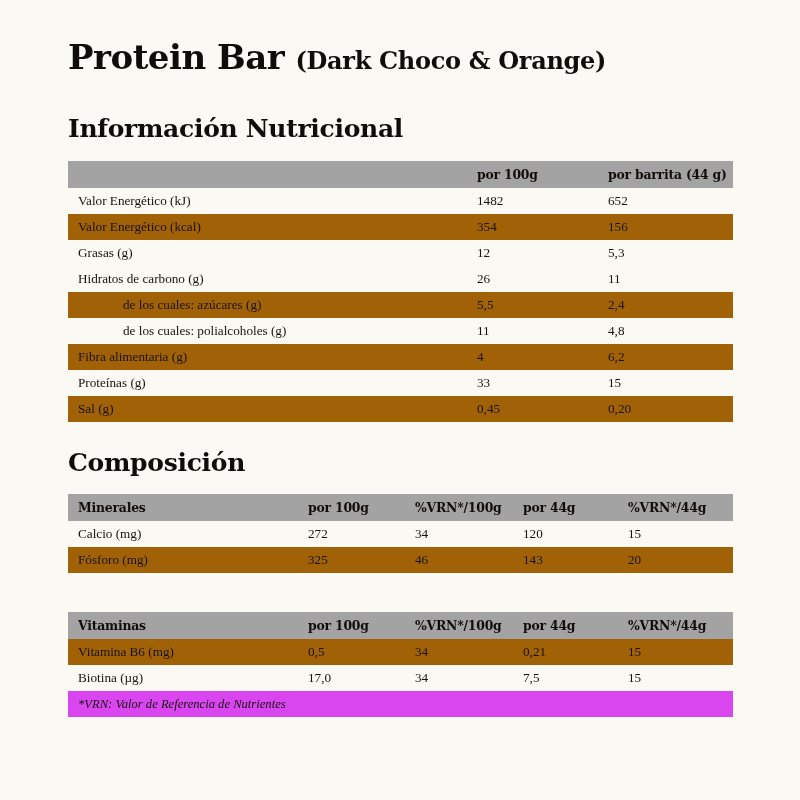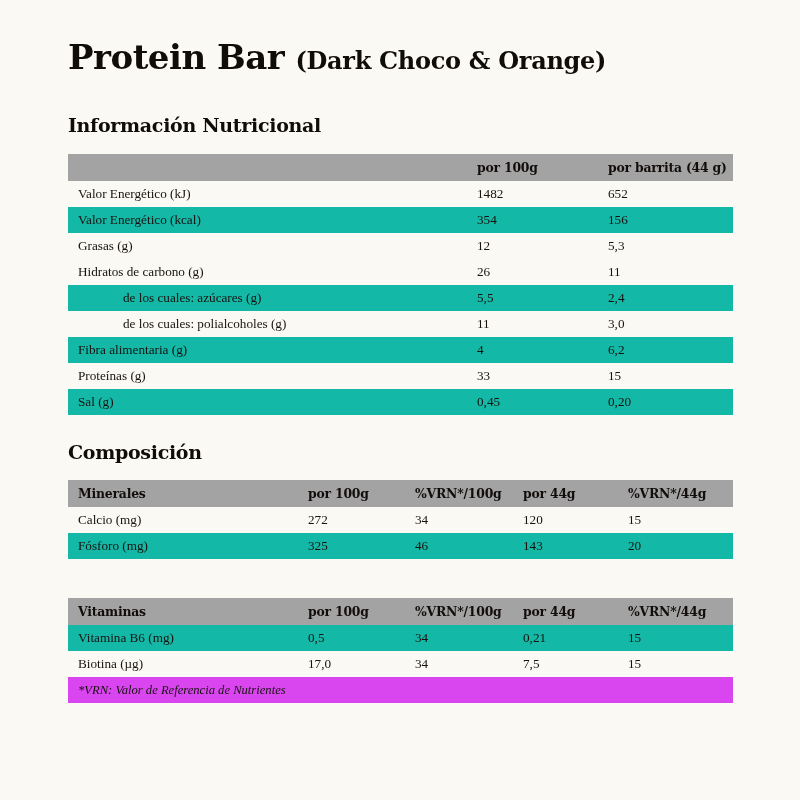--- a/index.html
+++ b/index.html
@@ -35,21 +35,21 @@
     white-space: nowrap;
   }
   .product-title .variant {
     font-size: 24px;
     letter-spacing: -0.3px;
   }
   .section-heading {
     margin: 0;
     font-family: "DejaVu Serif", "Liberation Serif", serif;
     font-weight: bold;
-    font-size: 19px;
+    font-size: 25px;
     letter-spacing: -0.3px;
     color: #100c0a;
   }
   #heading-nutrition { padding-top: 38px; padding-bottom: 0; }
   #heading-composition { padding-top: 26px; padding-bottom: 0; }
 
   
   .nutri-table {
     width: 665px;
     border-collapse: collapse;
@@ -73,21 +73,21 @@
   }
   .nutri-table thead th {
     font-family: "DejaVu Serif", "Liberation Serif", serif;
     font-weight: bold;
     font-size: 12.4px;
     color: #120d0b;
     letter-spacing: -0.2px;
     white-space: nowrap;
   }
   .nutri-table tbody tr { height: 26px; }
-  .nutri-table tbody tr.alt { background: #14b8a6; }
+  .nutri-table tbody tr.alt { background: #a16207; }
   .nutri-table tbody td { line-height: 26px; }
 
   .cell-pad-left  { padding-left: 10px !important; }
   .indent         { padding-left: 55px !important; }
 
   
   #table-nutrition col.c-label { width: 409px; }
   #table-nutrition col.c-v1    { width: 131px; }
   #table-nutrition col.c-v2    { width: 125px; }
 
@@ -151,21 +151,21 @@
           <td>11</td>
         </tr>
         <tr class="alt">
           <td class="indent">de los cuales: azúcares (g)</td>
           <td>5,5</td>
           <td>2,4</td>
         </tr>
         <tr>
           <td class="indent">de los cuales: polialcoholes (g)</td>
           <td>11</td>
-          <td>3,0</td>
+          <td>4,8</td>
         </tr>
         <tr class="alt">
           <td class="cell-pad-left">Fibra alimentaria (g)</td>
           <td>4</td>
           <td>6,2</td>
         </tr>
         <tr>
           <td class="cell-pad-left">Proteínas (g)</td>
           <td>33</td>
           <td>15</td>

